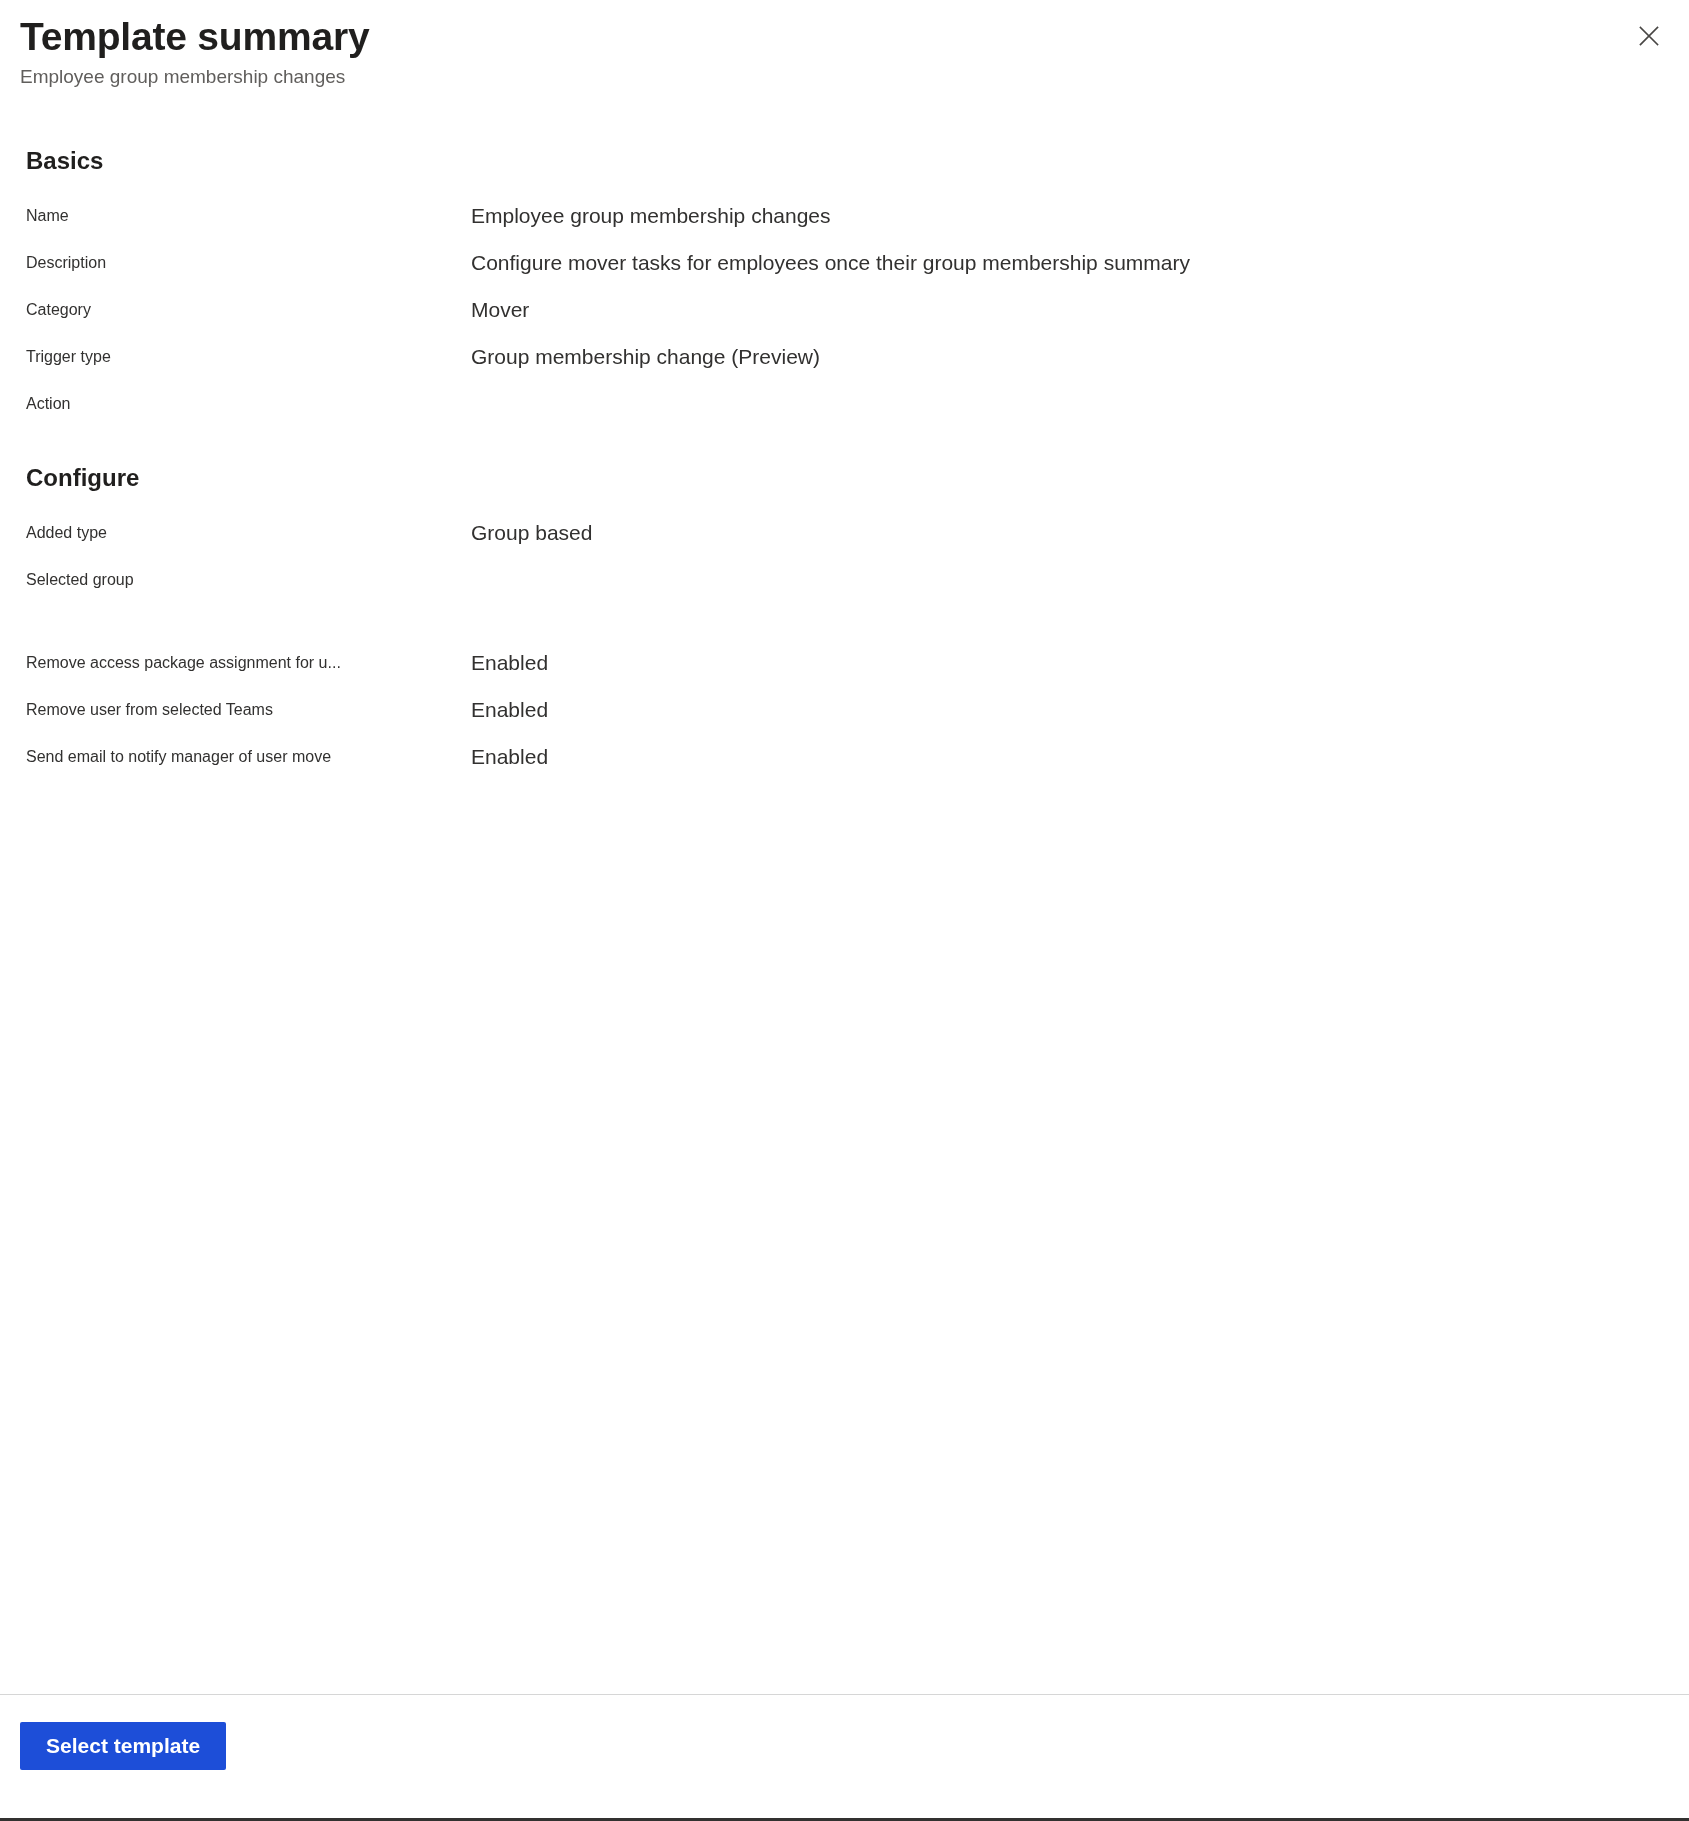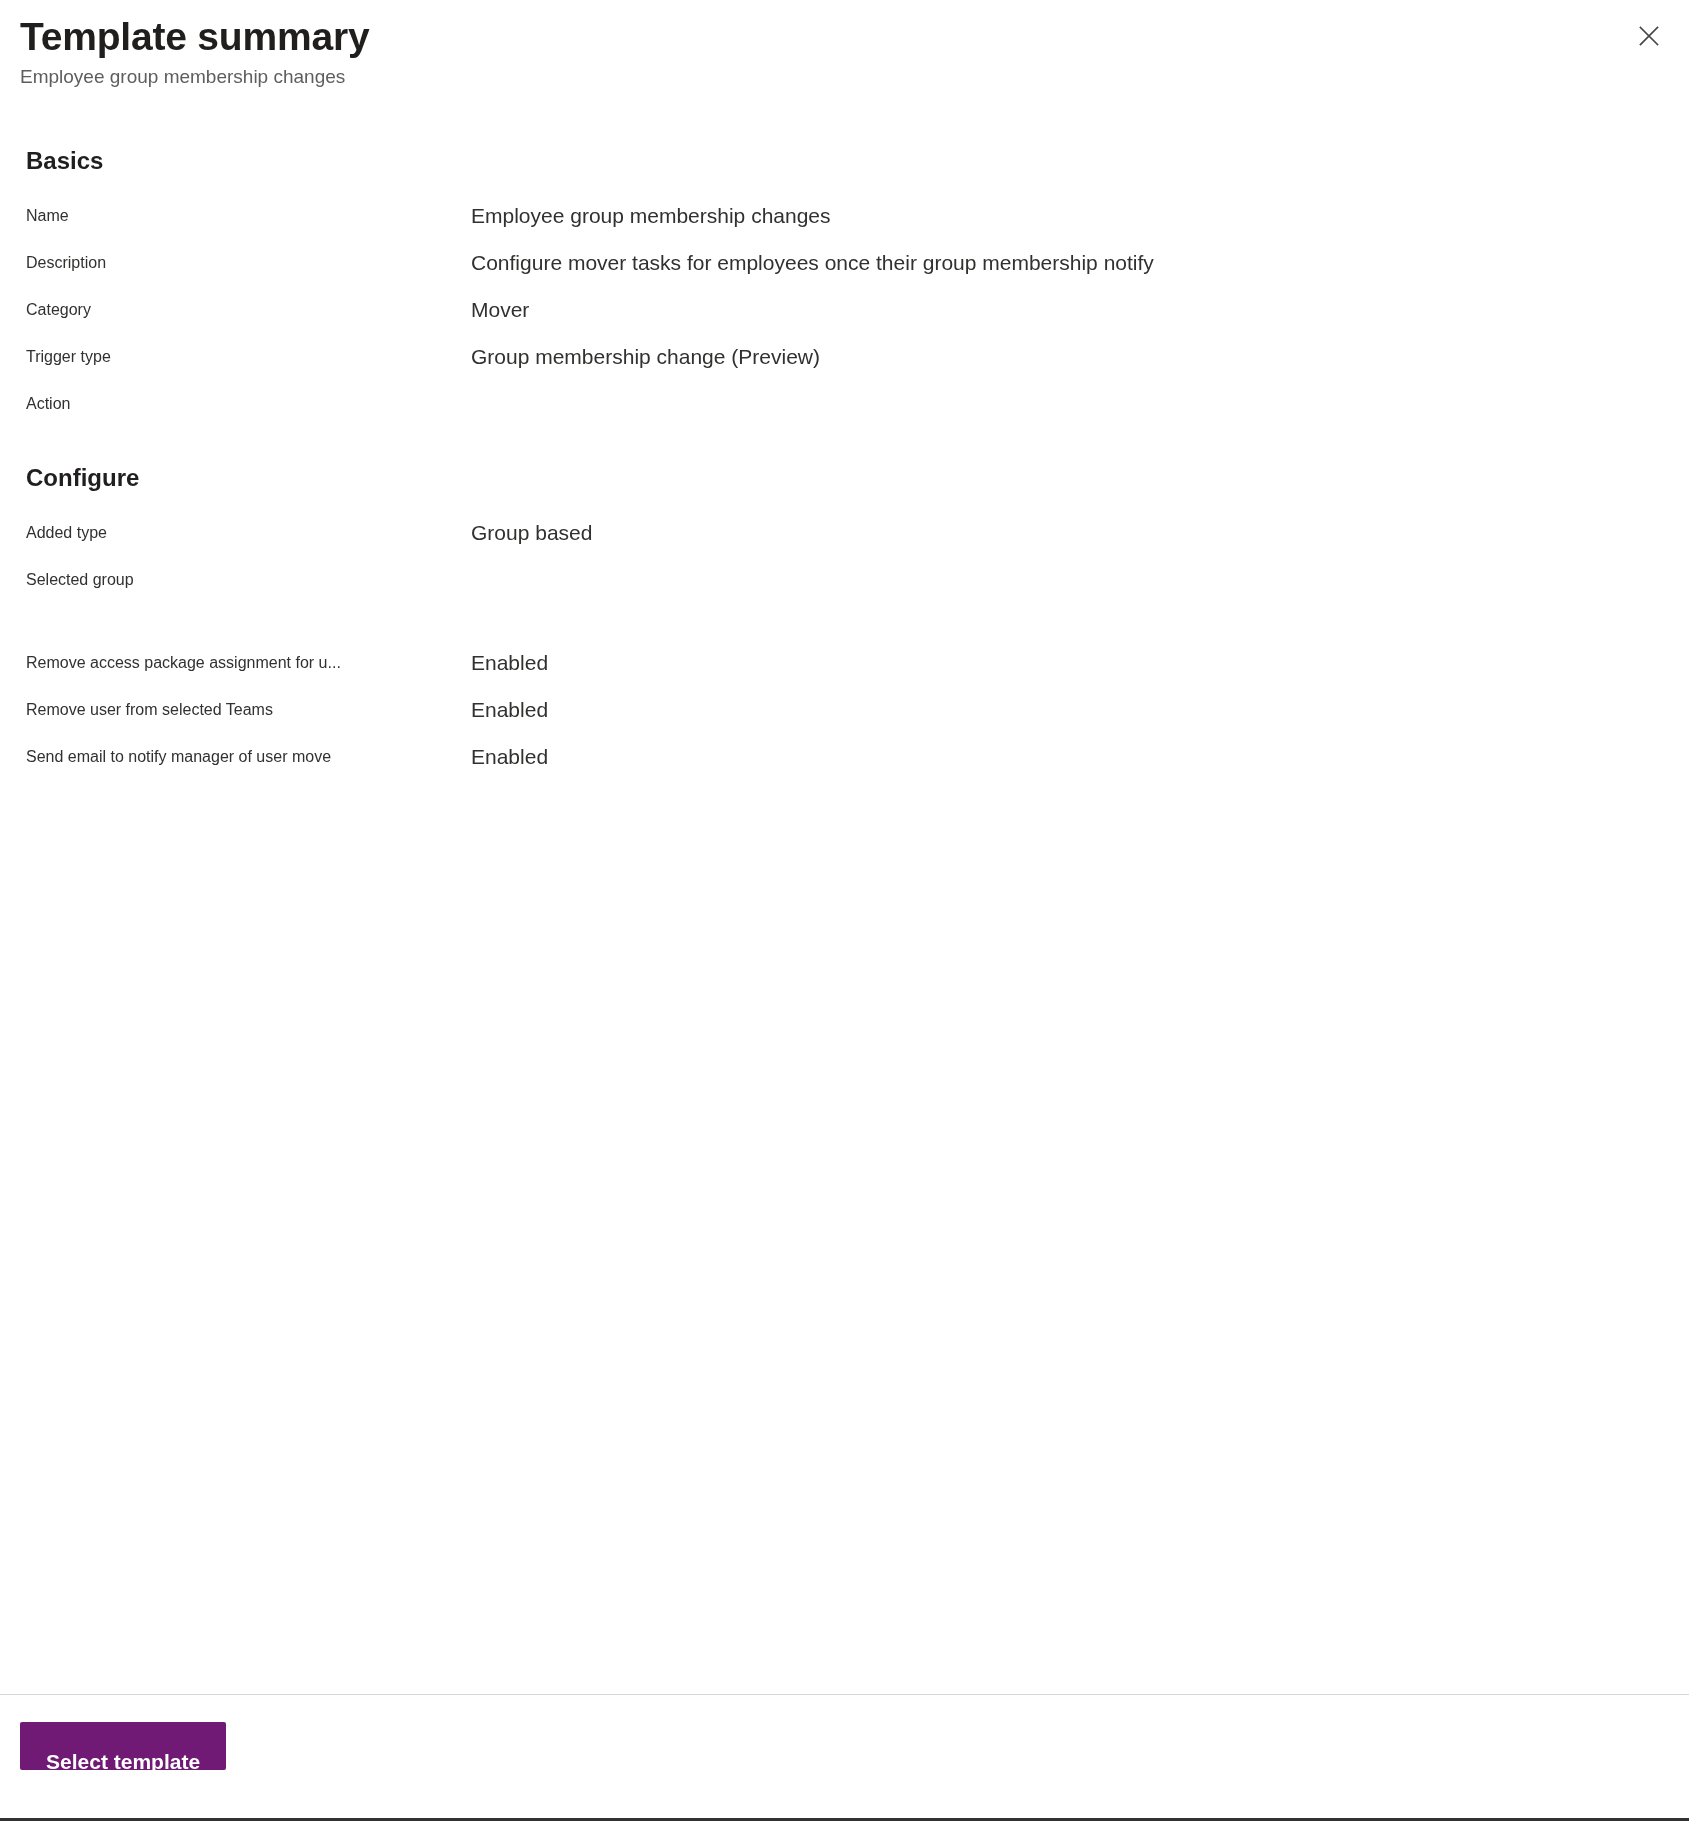--- a/index.html
+++ b/index.html
@@ -121,28 +121,28 @@
   
   .panel-footer {
     flex: 0 0 auto;
     border-top: 1px solid #d6d6d6;
     padding: 27px 20px 0 20px;
     height: 124px;
     box-sizing: border-box;
   }
   .primary-button {
     display: inline-block;
-    background: #701a75;
+    background: #1d4ed8;
     color: #ffffff;
     border: none;
     border-radius: 2px;
     font-family: "Liberation Sans", sans-serif;
     font-size: 21px;
     font-weight: 600;
-    padding: 16px 26px;
+    padding: 0 26px;
     height: 48px;
     line-height: 48px;
     cursor: pointer;
   }
 </style>
 </head>
 <body>
 
 <div class="panel">
 
@@ -163,21 +163,21 @@
 
     <div class="section cols-wide">
       <div class="section-heading">Basics</div>
       <div class="kv-list">
         <div class="kv-row">
           <div class="kv-key">Name</div>
           <div class="kv-val">Employee group membership changes</div>
         </div>
         <div class="kv-row">
           <div class="kv-key">Description</div>
-          <div class="kv-val">Configure mover tasks for employees once their group membership notify</div>
+          <div class="kv-val">Configure mover tasks for employees once their group membership summary</div>
         </div>
         <div class="kv-row">
           <div class="kv-key">Category</div>
           <div class="kv-val">Mover</div>
         </div>
         <div class="kv-row">
           <div class="kv-key">Trigger type</div>
           <div class="kv-val">Group membership change (Preview)</div>
         </div>
         <div class="kv-row">

